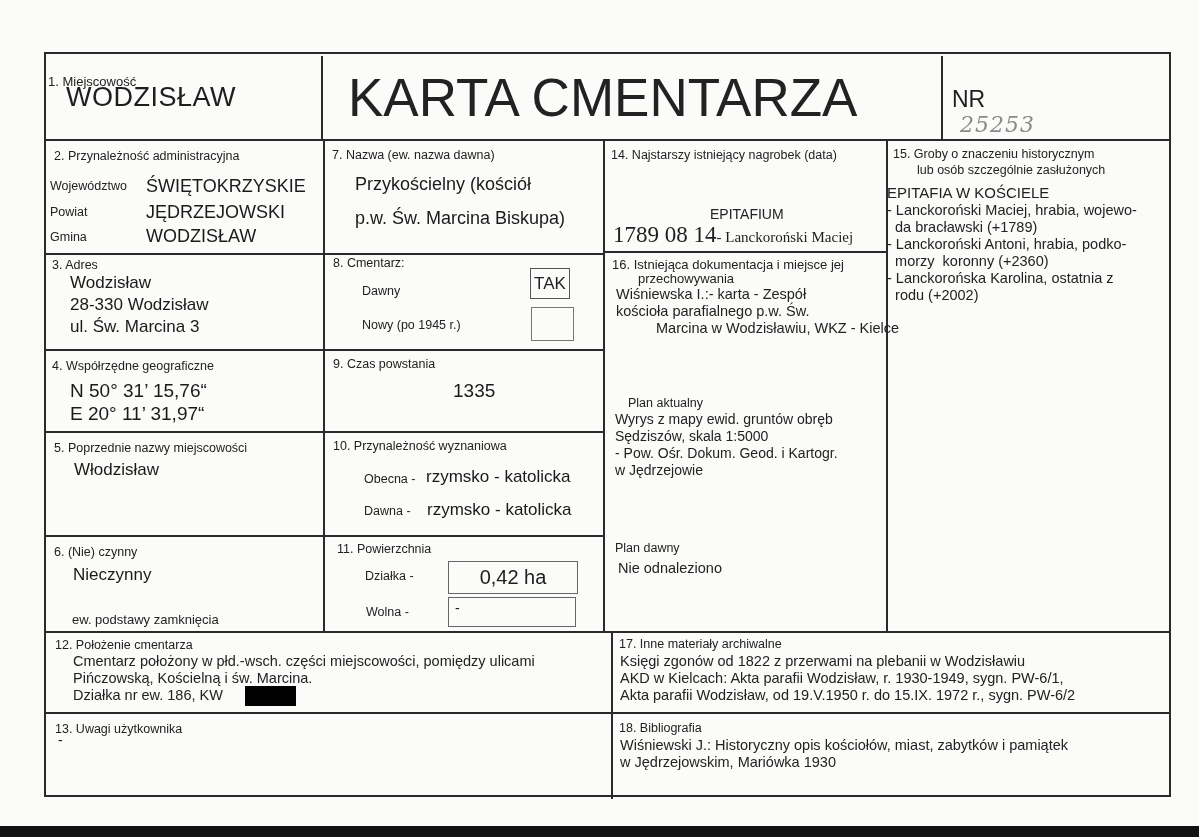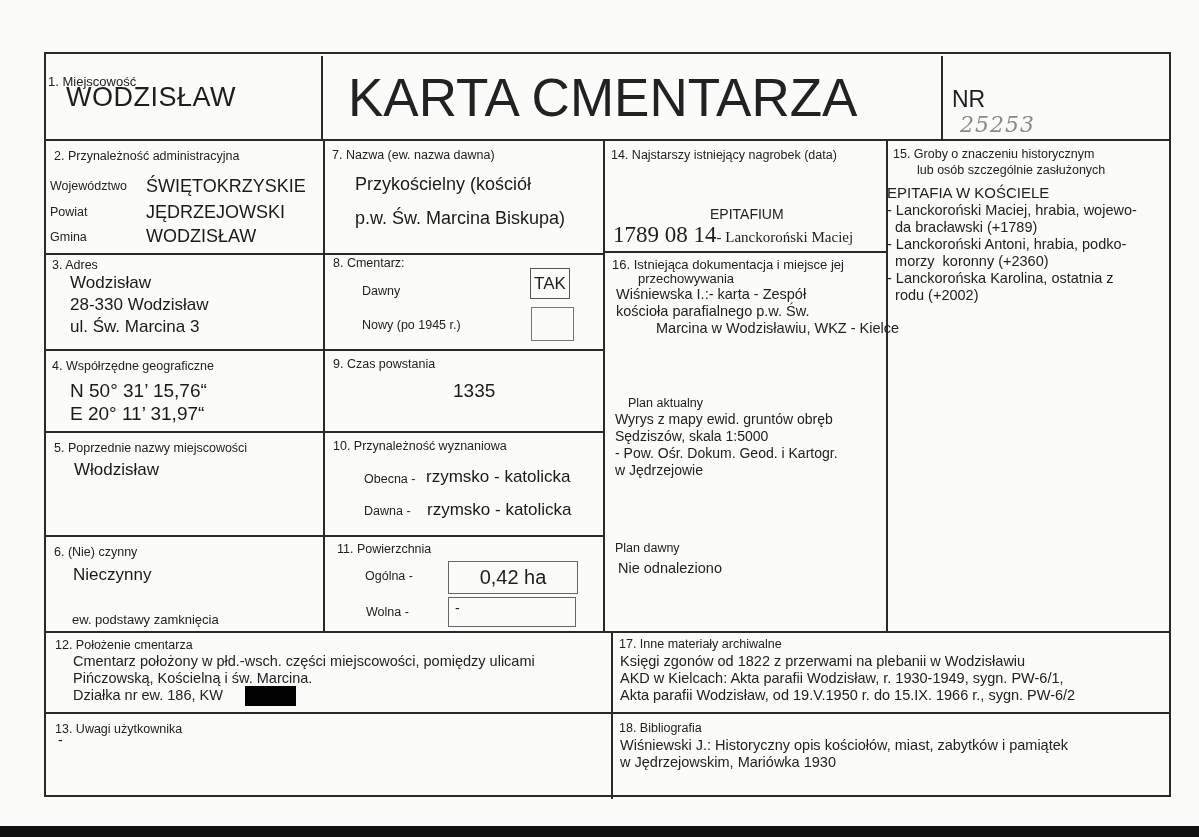--- a/index.html
+++ b/index.html
@@ -94,21 +94,21 @@
 <div class="lbl" style="left:333px;top:357px;">9.   Czas powstania</div>
 <div class="val" style="left:453px;top:381px;font-size:19px;">1335</div>
 
 <div class="lbl" style="left:333px;top:439px;">10.   Przynależność wyznaniowa</div>
 <div class="lbl" style="left:364px;top:472px;">Obecna -</div>
 <div class="val" style="left:426px;top:467px;">rzymsko - katolicka</div>
 <div class="lbl" style="left:364px;top:504px;">Dawna -</div>
 <div class="val" style="left:427px;top:500px;">rzymsko - katolicka</div>
 
 <div class="lbl" style="left:337px;top:542px;">11.  Powierzchnia</div>
-<div class="lbl" style="left:365px;top:569px;">Ogólna -</div>
+<div class="lbl" style="left:365px;top:569px;">Działka -</div>
 <div class="box" style="left:448px;top:561px;width:128px;height:31px;font-size:20px;text-align:center;line-height:31px;border-color:#666;">0,42 ha</div>
 <div class="lbl" style="left:366px;top:605px;">Wolna -</div>
 <div class="box" style="left:448px;top:597px;width:128px;height:30px;font-size:14px;line-height:20px;padding-left:6px;box-sizing:border-box;border-color:#666;">-</div>
 
 <div class="lbl" style="left:611px;top:148px;">14.   Najstarszy istniejący nagrobek  (data)</div>
 <div class="small" style="left:710px;top:206px;font-size:14px;">EPITAFIUM</div>
 <div class="abs" style="left:613px;top:222px;white-space:nowrap;font-family:Liberation Serif, serif;">
   <span style="font-size:23px;">1789 08 14</span><span style="font-size:15px;">- Lanckoroński Maciej</span>
 </div>
 
@@ -142,19 +142,19 @@
 <div class="small ml" style="left:73px;top:670px;font-size:14.5px;">Pińczowską, Kościelną i św. Marcina.</div>
 <div class="small ml" style="left:73px;top:687px;font-size:14.5px;">Działka nr ew.  186, KW</div>
 <div class="redact" style="left:245px;top:686px;width:51px;height:20px;"></div>
 
 <div class="lbl" style="left:55px;top:722px;">13.  Uwagi użytkownika</div>
 <div class="small" style="left:58px;top:732px;font-size:14px;">-</div>
 
 <div class="lbl" style="left:619px;top:637px;">17.  Inne materiały archiwalne</div>
 <div class="small ml" style="left:620px;top:653px;font-size:14.5px;">Księgi zgonów od  1822  z przerwami na plebanii w  Wodzisławiu</div>
 <div class="small ml" style="left:620px;top:670px;font-size:14.5px;">AKD w Kielcach: Akta parafii Wodzisław,  r. 1930-1949, sygn. PW-6/1,</div>
-<div class="small ml" style="left:620px;top:687px;font-size:14.5px;">Akta parafii Wodzisław, od 19.V.1950 r. do 15.IX. 1966 r., sygn. PW-6/2</div>
+<div class="small ml" style="left:620px;top:687px;font-size:14.5px;">Akta parafii Wodzisław, od 19.V.1950 r. do 15.IX. 1972 r., sygn. PW-6/2</div>
 
 <div class="lbl" style="left:619px;top:721px;">18.  Bibliografia</div>
 <div class="small ml" style="left:620px;top:737px;font-size:14.5px;">Wiśniewski J.: Historyczny opis kościołów, miast, zabytków i pamiątek</div>
 <div class="small ml" style="left:620px;top:754px;font-size:14.5px;">w Jędrzejowskim, Mariówka 1930</div>
 
 <div class="bottom-bar"></div>
 
 </body></html>

